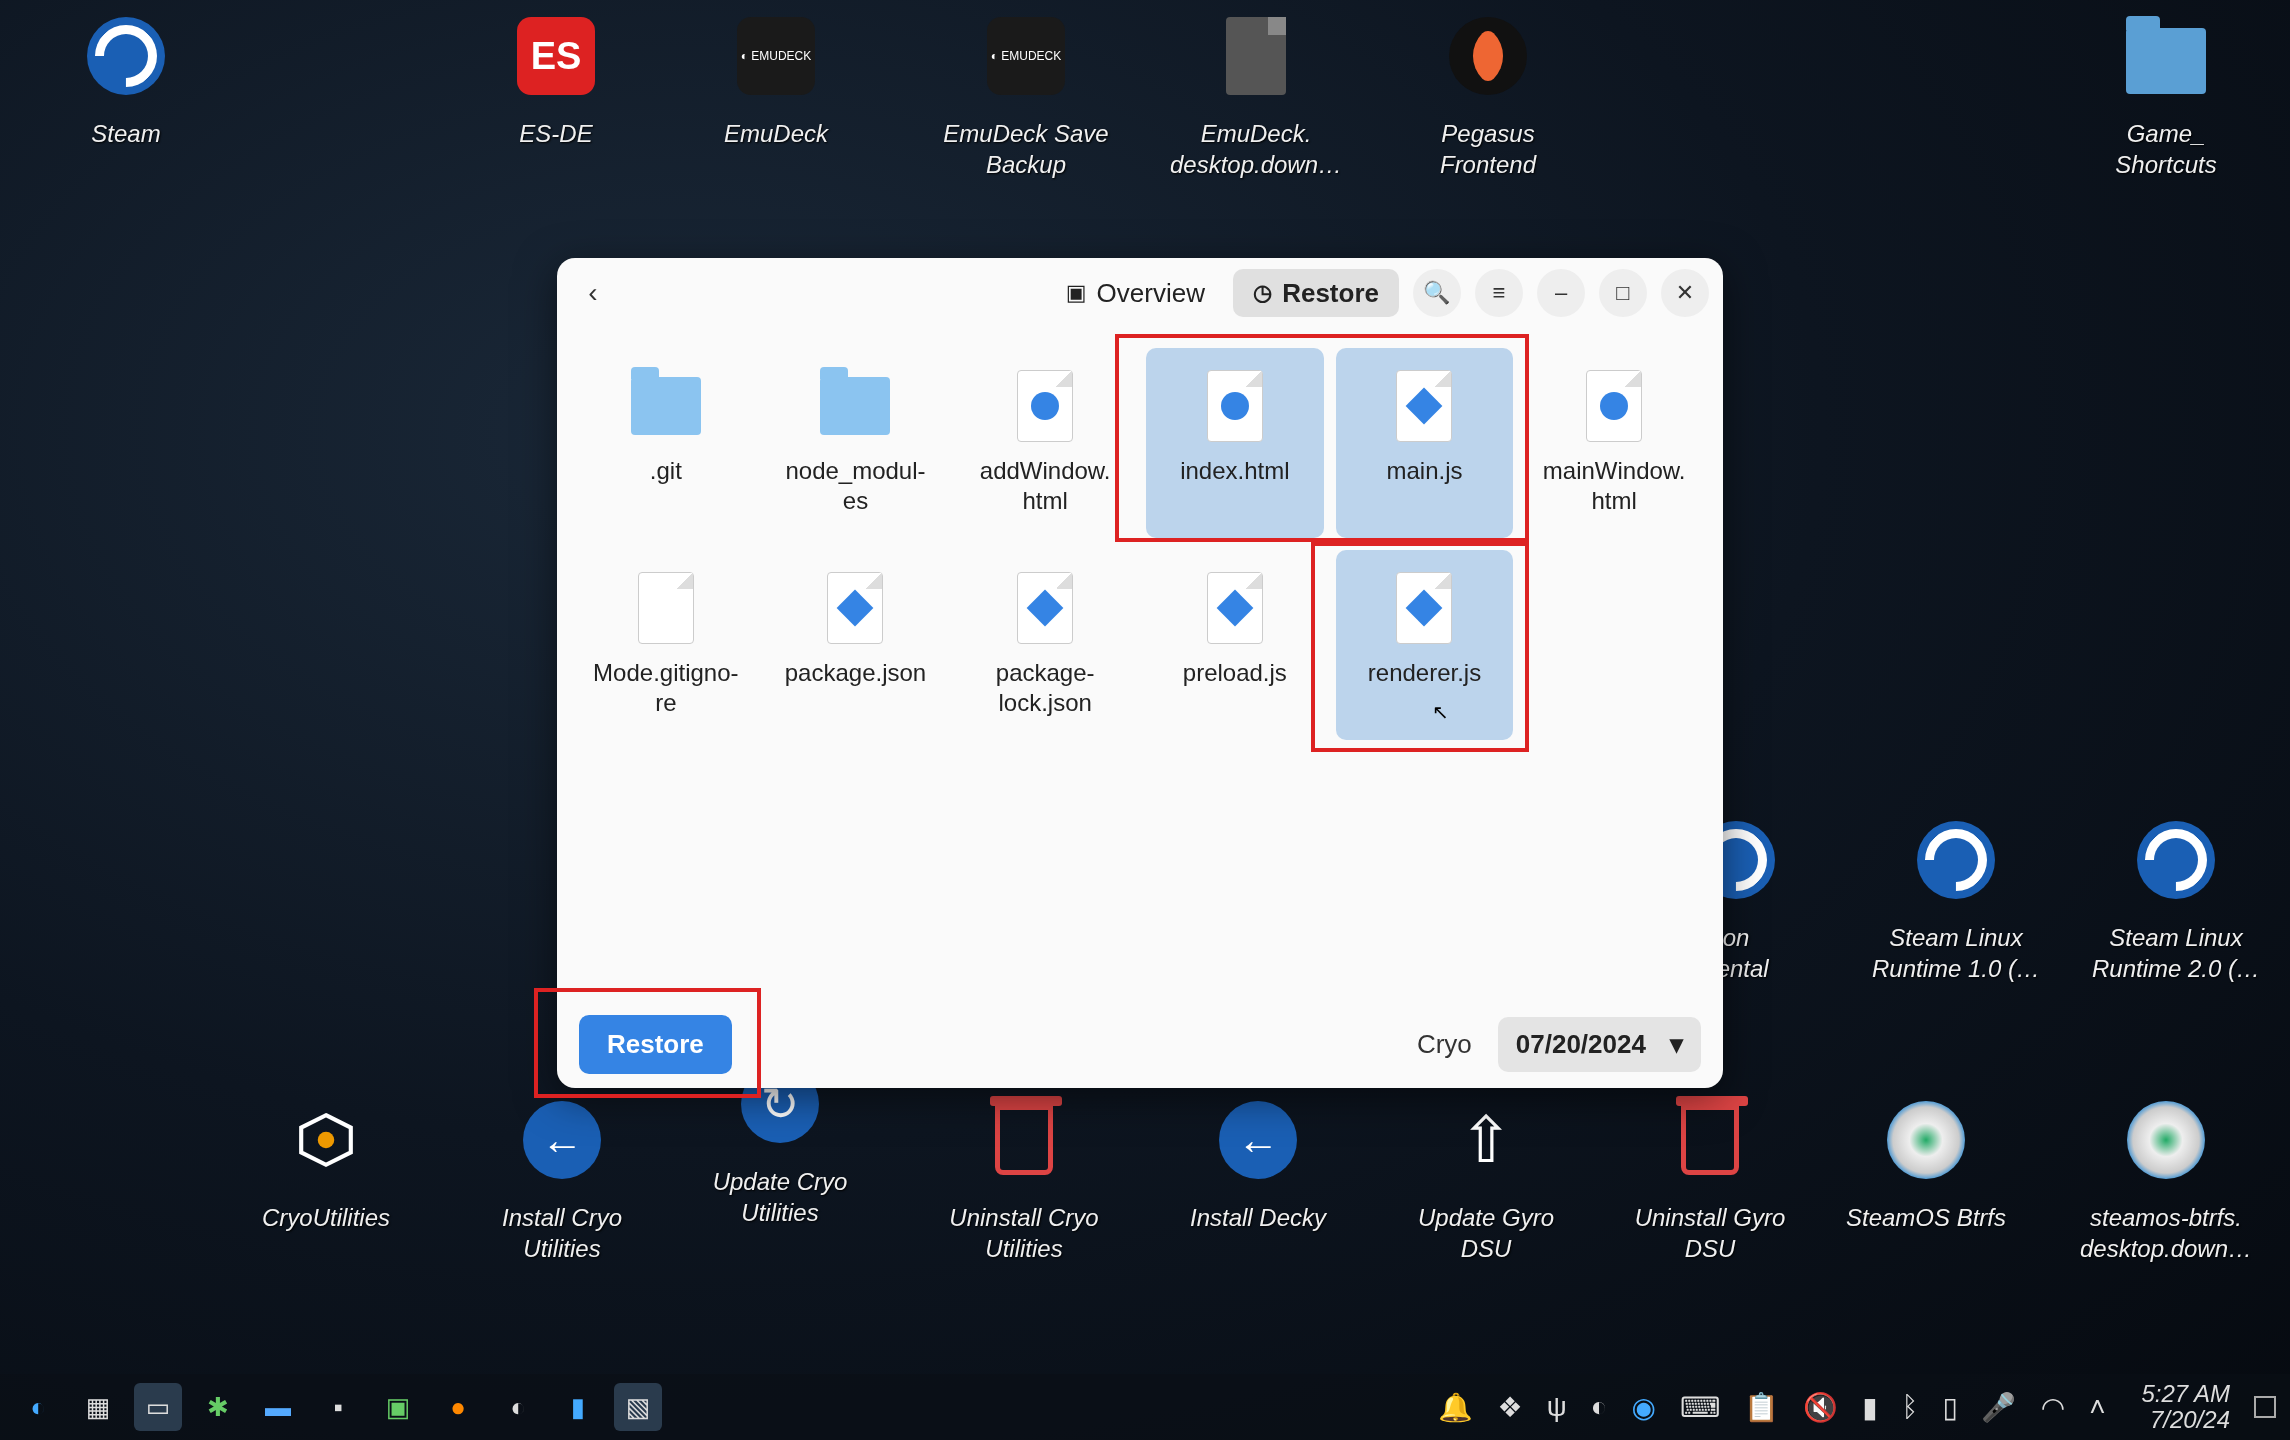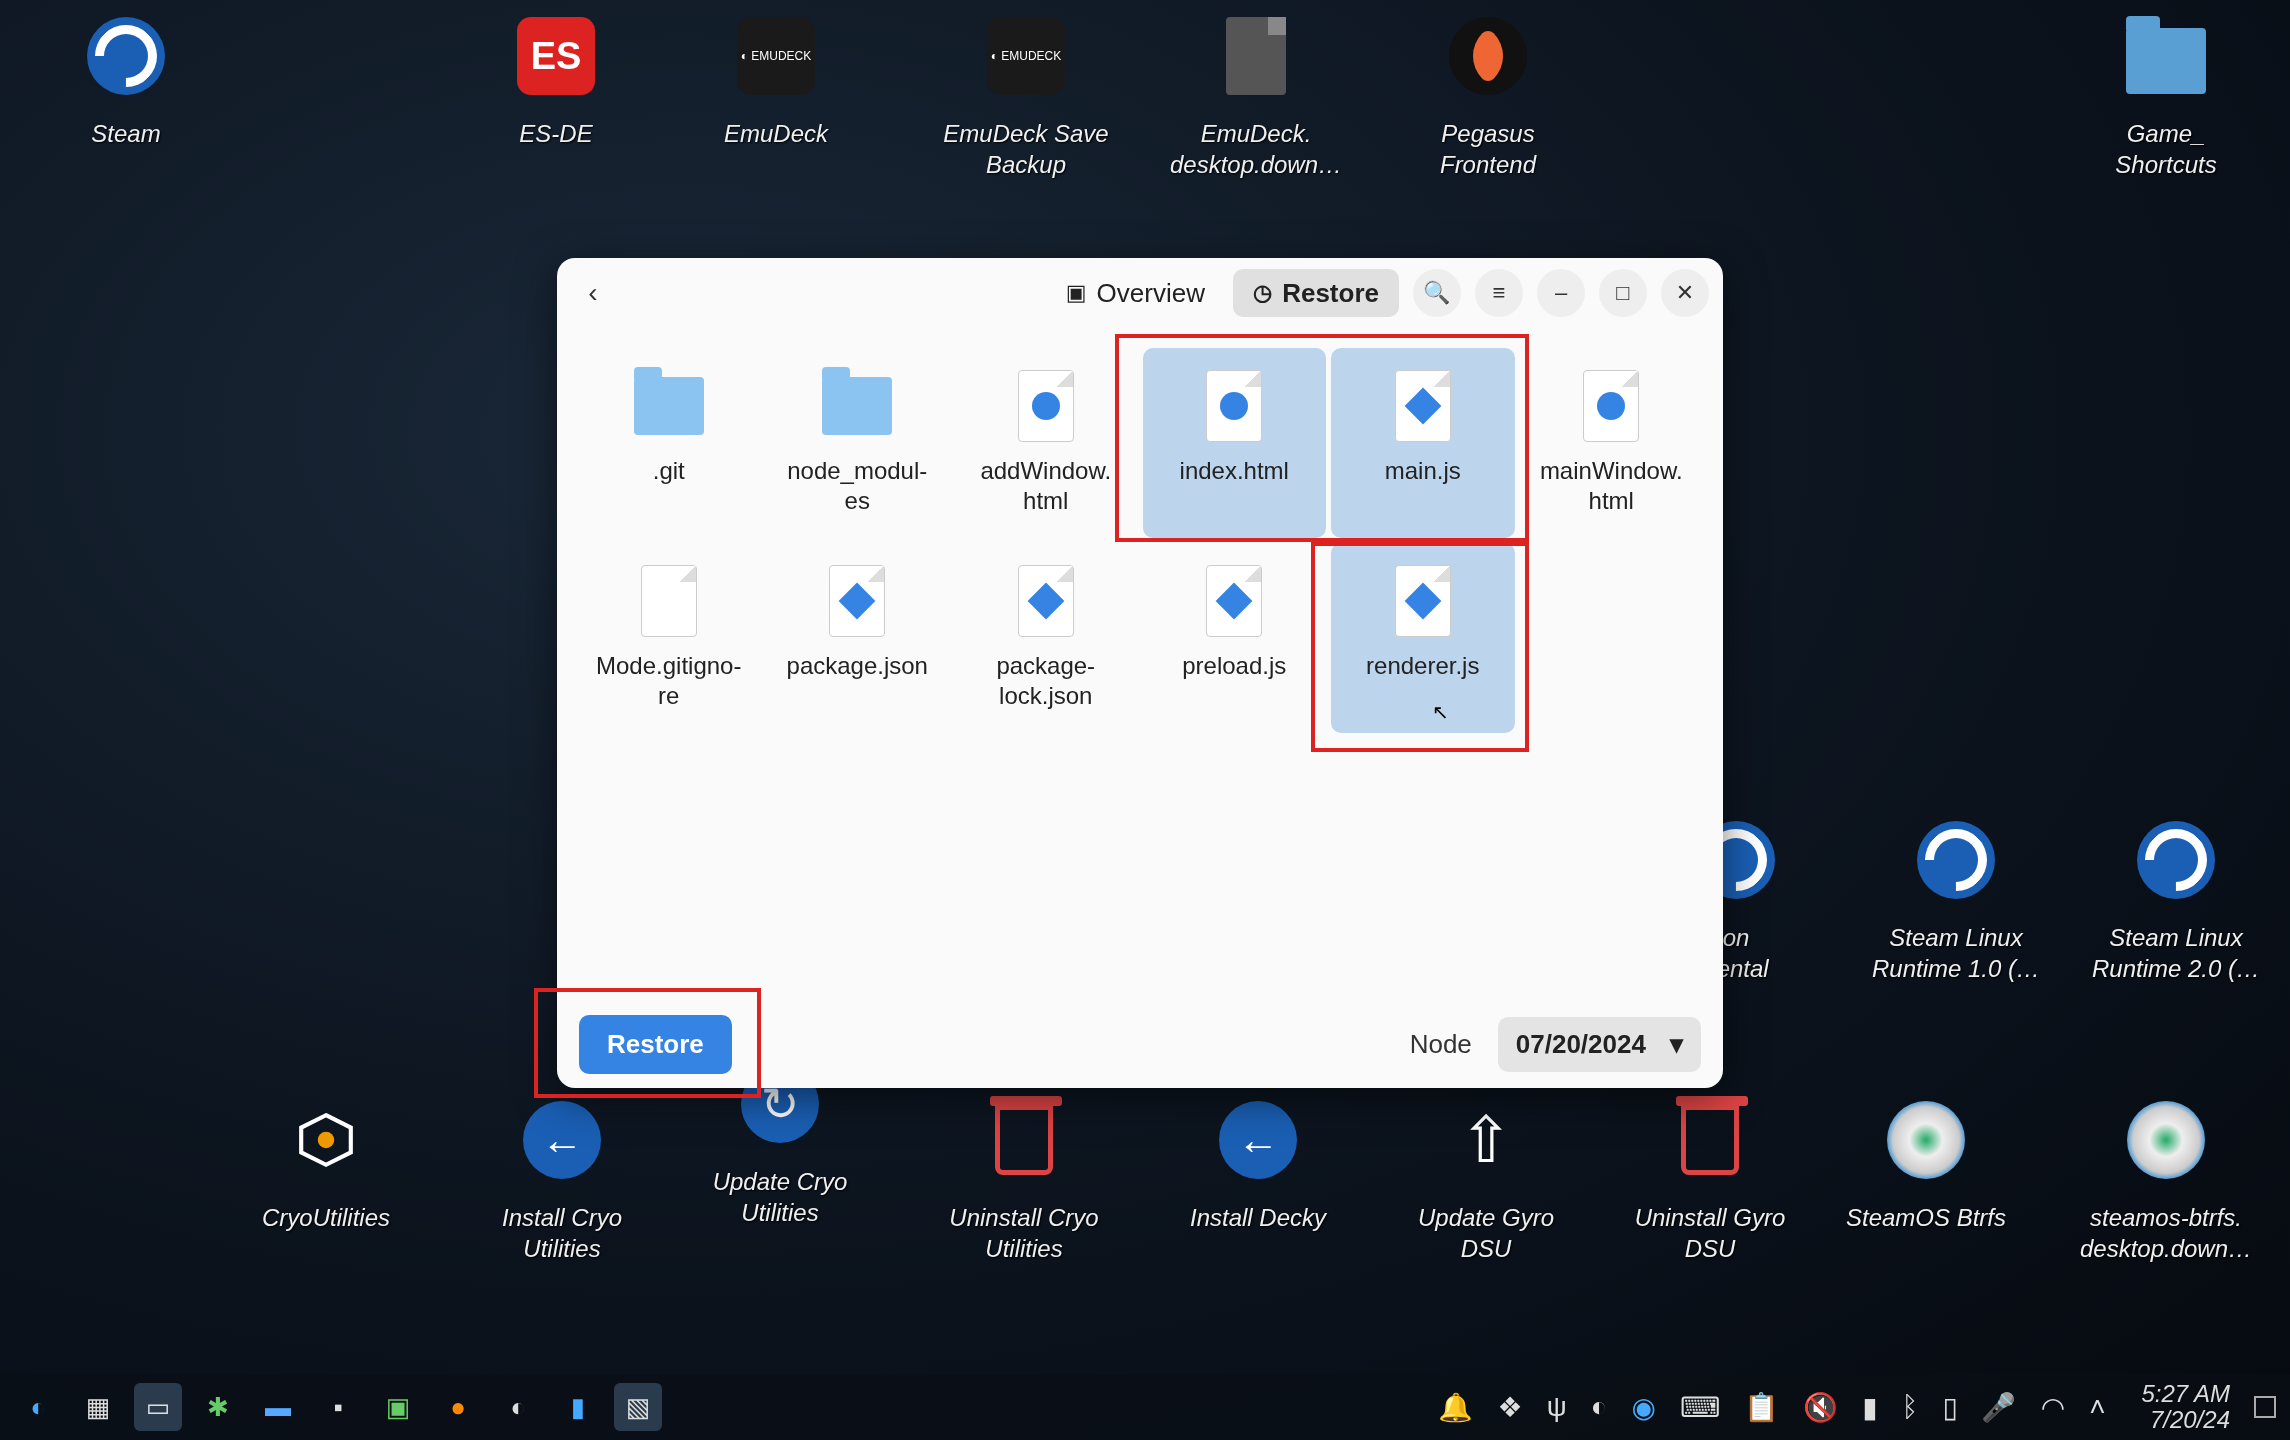--- a/index.html
+++ b/index.html
@@ -38,21 +38,21 @@
 
 .dialog{position:absolute;left:557px;top:258px;width:1166px;height:830px;background:#fafafa;border-radius:18px;box-shadow:0 10px 40px rgba(0,0,0,.5);color:#222;display:flex;flex-direction:column;overflow:hidden;}
 .dlg-hdr{height:70px;display:flex;align-items:center;padding:0 14px;gap:8px;}
 .hdr-back{width:44px;height:44px;display:flex;align-items:center;justify-content:center;font-size:28px;color:#333;cursor:pointer;}
 .hdr-spacer{flex:1;}
 .tab{height:48px;padding:0 20px;display:flex;align-items:center;gap:10px;font-size:26px;color:#222;border-radius:10px;cursor:pointer;}
 .tab.active{background:#e0e0e0;font-weight:600;}
 .tab .ticon{font-size:22px;}
 .hdr-btn{width:48px;height:48px;border-radius:50%;background:#eee;display:flex;align-items:center;justify-content:center;font-size:22px;color:#333;cursor:pointer;margin-left:6px;}
 .dlg-body{flex:1;padding:20px 20px 0 20px;position:relative;}
-.file-grid{display:grid;grid-template-columns:repeat(6,1fr);gap:5px;}
+.file-grid{display:grid;grid-template-columns:repeat(6,1fr);gap:12px;}
 .file{height:190px;display:flex;flex-direction:column;align-items:center;justify-content:flex-start;padding-top:18px;border-radius:10px;cursor:pointer;position:relative;}
 .file.sel{background:#bcd4ec;}
 .file .ficon{width:70px;height:80px;display:flex;align-items:center;justify-content:center;margin-bottom:10px;}
 .file .flbl{font-size:24px;text-align:center;color:#222;white-space:pre-line;line-height:1.25;}
 .fldr{width:74px;height:58px;background:#8bc4f0;border-radius:4px;position:relative;}
 .fldr::before{content:"";position:absolute;top:-10px;left:0;width:28px;height:12px;background:#8bc4f0;border-radius:4px 4px 0 0;}
 .page{width:56px;height:72px;background:#fff;border:1px solid #ccc;border-radius:4px;position:relative;display:flex;align-items:center;justify-content:center;}
 .page::before{content:"";position:absolute;top:0;right:0;width:16px;height:16px;background:linear-gradient(135deg,#fff 50%,#ddd 50%);}
 .page.html::after{content:"";width:28px;height:28px;background:#3584e4;border-radius:50%;}
 .page.js::after{content:"";width:26px;height:26px;background:#3584e4;transform:rotate(45deg);}
@@ -317,21 +317,21 @@
         </div>
     </div>
 
     <div class="redbox" style="left:558px;top:6px;width:414px;height:208px"></div>
     <div class="redbox" style="left:754px;top:214px;width:218px;height:210px"></div>
     <div class="cursor">↖</div>
   </div>
   <div class="dlg-ftr">
     <button class="restore-btn">Restore</button>
     <div class="ftr-spacer"></div>
-    <div class="date-lbl">Node</div>
+    <div class="date-lbl">Cryo</div>
     <div class="date-pick">
         <span>07/20/2024</span>
         <span>▾</span>
       </div>
   </div>
 </div>
 
 <div class="redbox" style="position:absolute;left:534px;top:988px;width:227px;height:110px"></div>
 
 <div class="taskbar">

